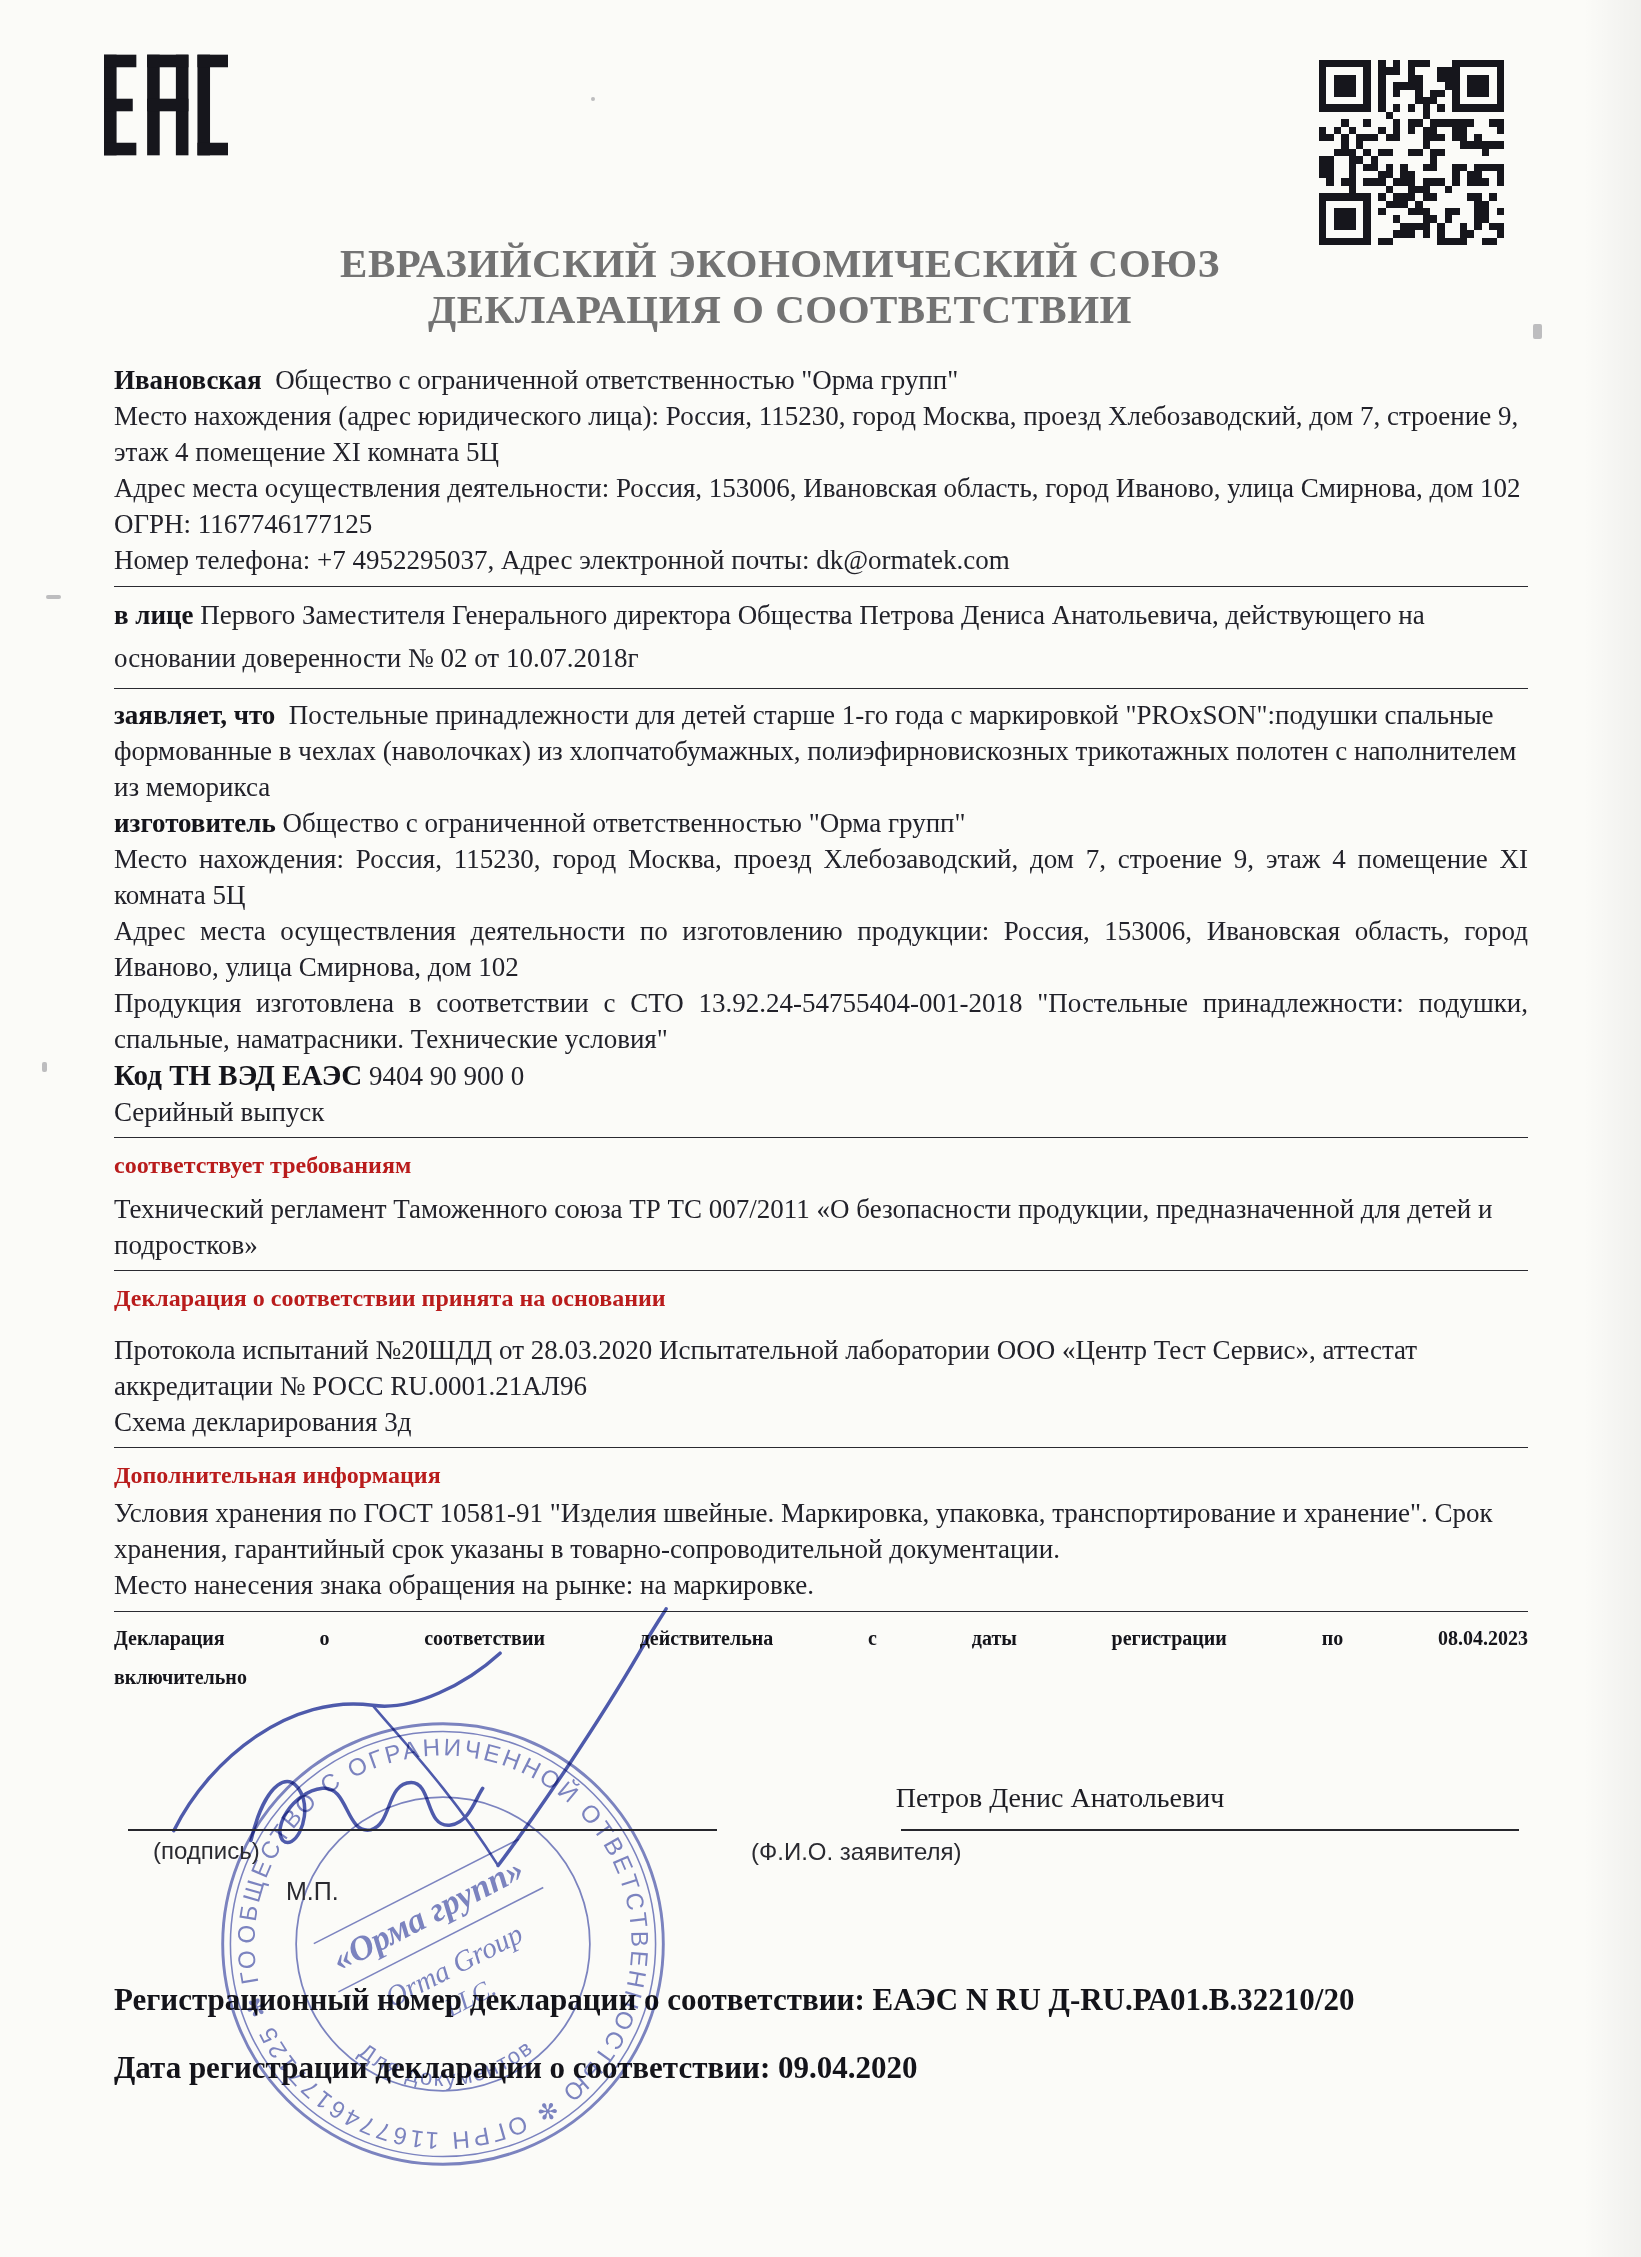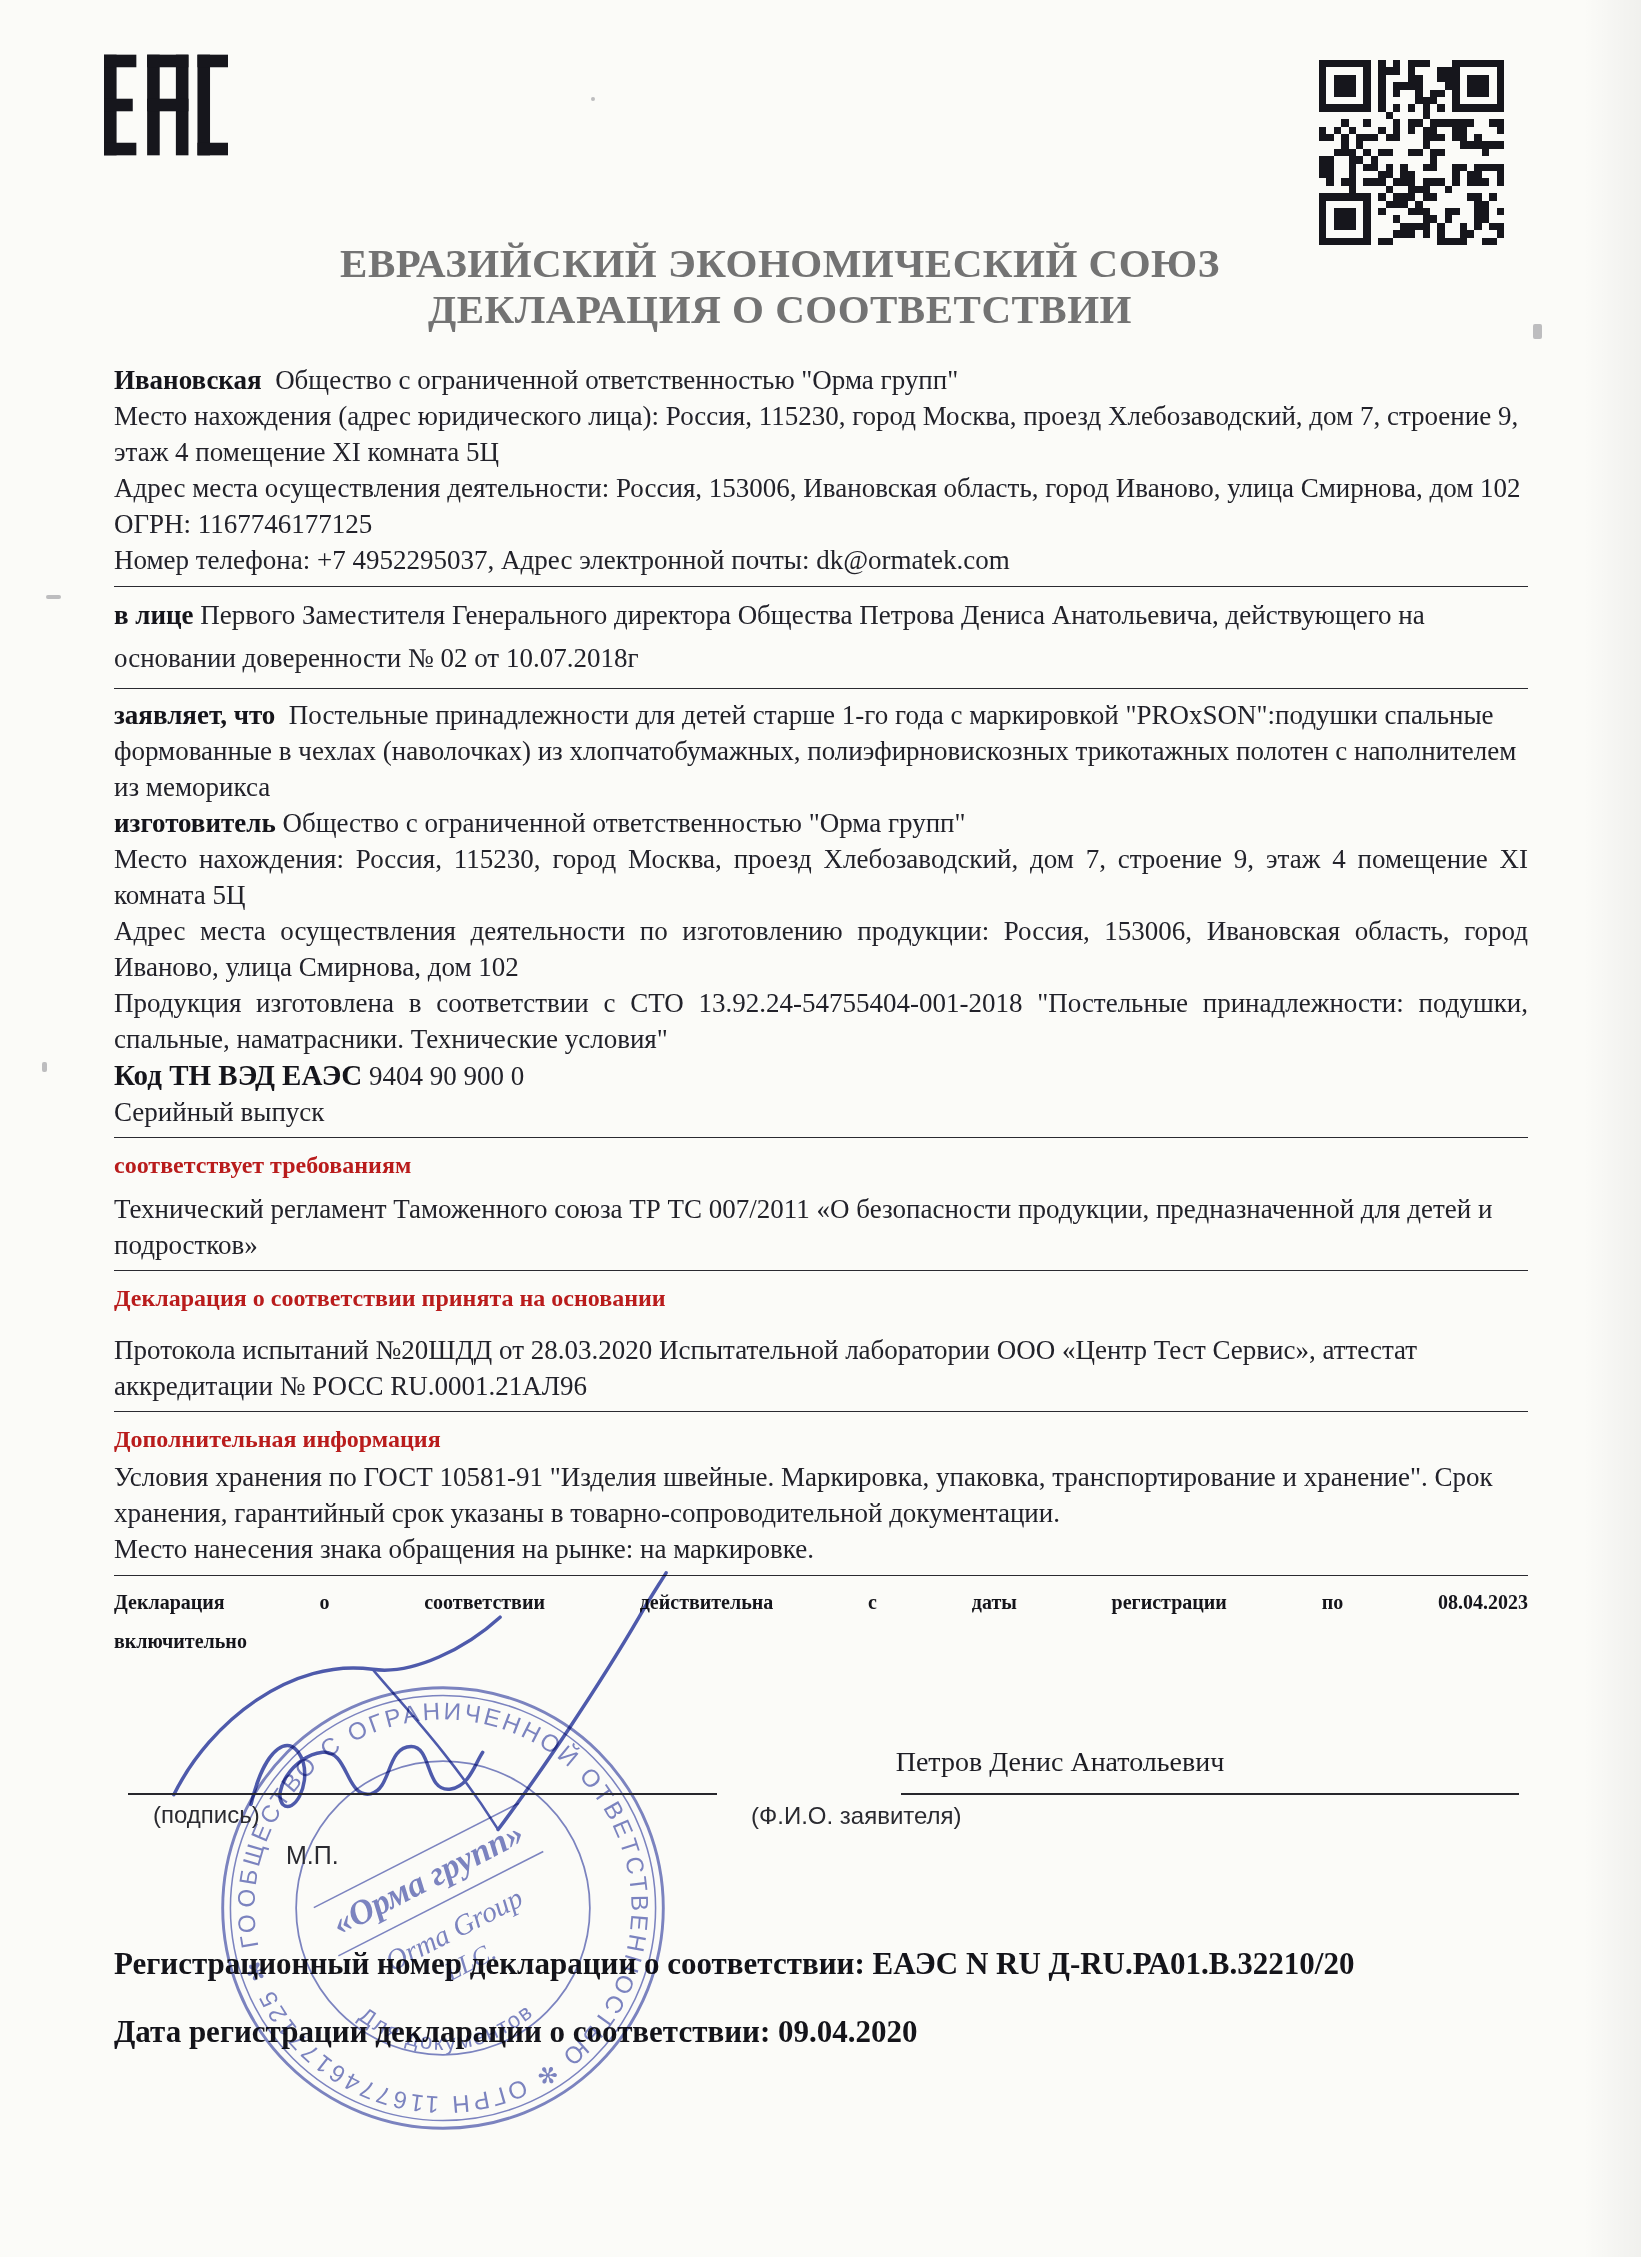--- a/index.html
+++ b/index.html
@@ -755,20 +755,21 @@
     <div class="gap6"></div>
     <p>Технический регламент Таможенного союза ТР ТС 007/2011 «О безопасности продукции, предназначенной для детей и подростков»</p>
   </section>
 
   <div class="rule"></div>
 
   <section>
     <p class="heading">Декларация о соответствии принята на основании</p>
     <div class="gap14"></div>
     <p>Протокола испытаний №20ШДД от 28.03.2020 Испытательной лаборатории ООО «Центр Тест Сервис», аттестат аккредитации № РОСС RU.0001.21АЛ96</p>
+    <p>Схема декларирования 3д</p>
   </section>
 
   <div class="rule"></div>
 
   <section>
     <p class="heading">Дополнительная информация</p>
     <p>Условия хранения по ГОСТ 10581-91 "Изделия швейные. Маркировка, упаковка, транспортирование и хранение". Срок хранения, гарантийный срок указаны в товарно-сопроводительной документации.</p>
     <p>Место нанесения знака обращения на рынке: на маркировке.</p>
   </section>
 

